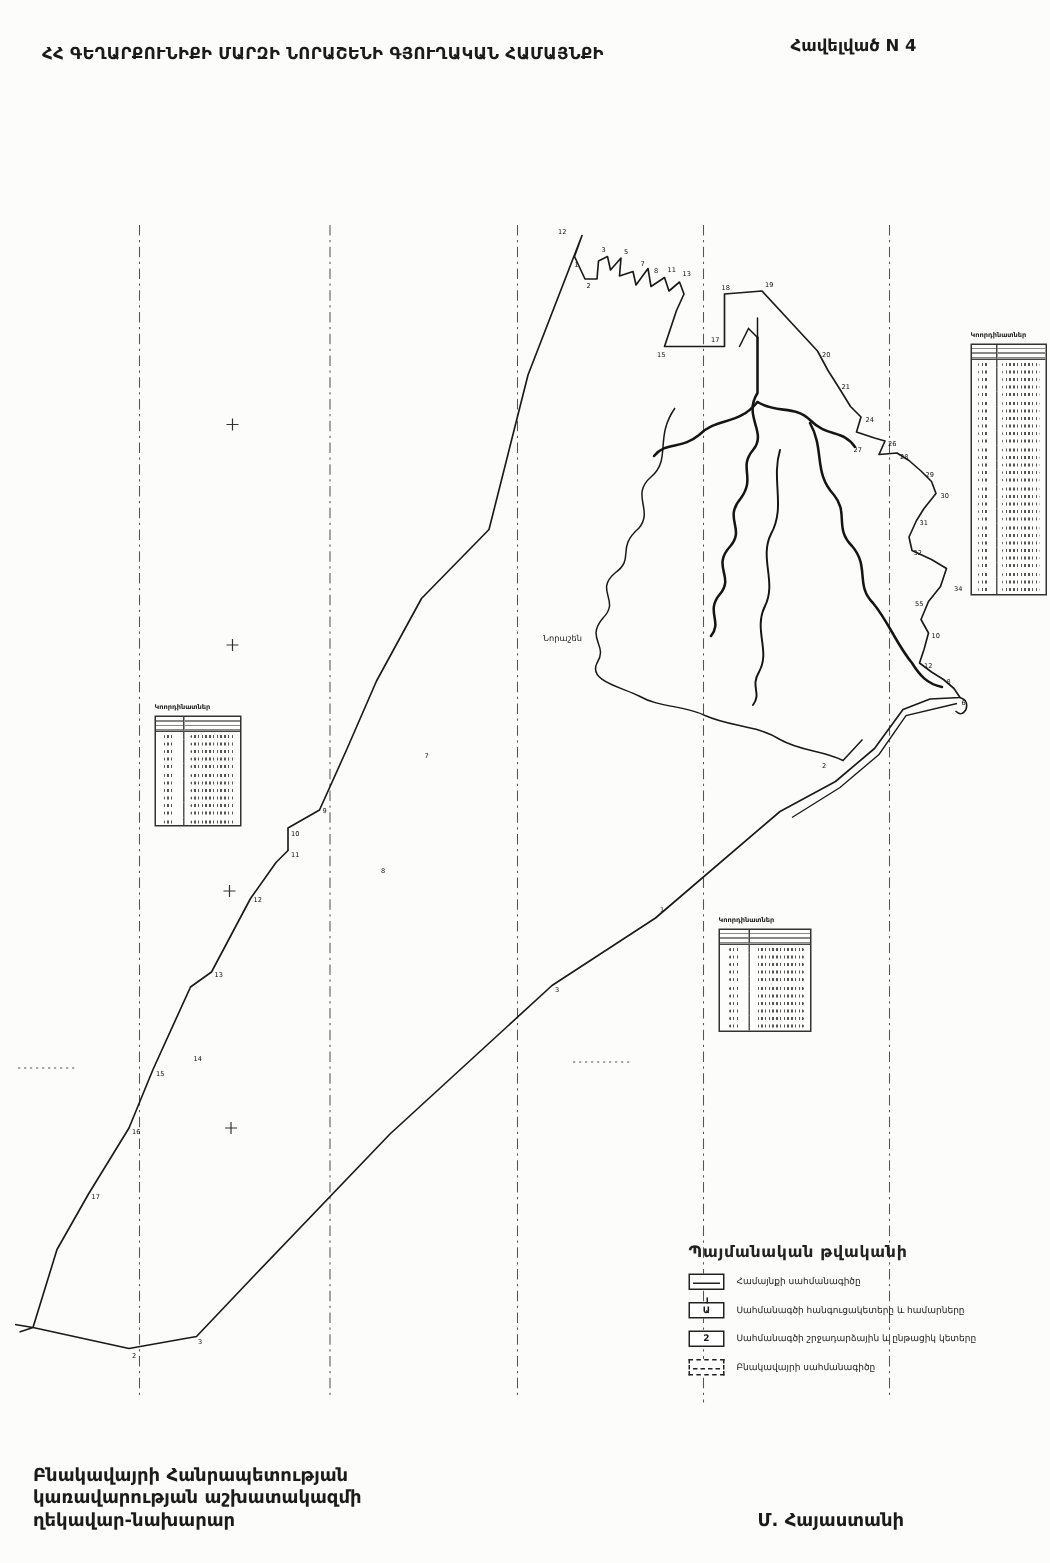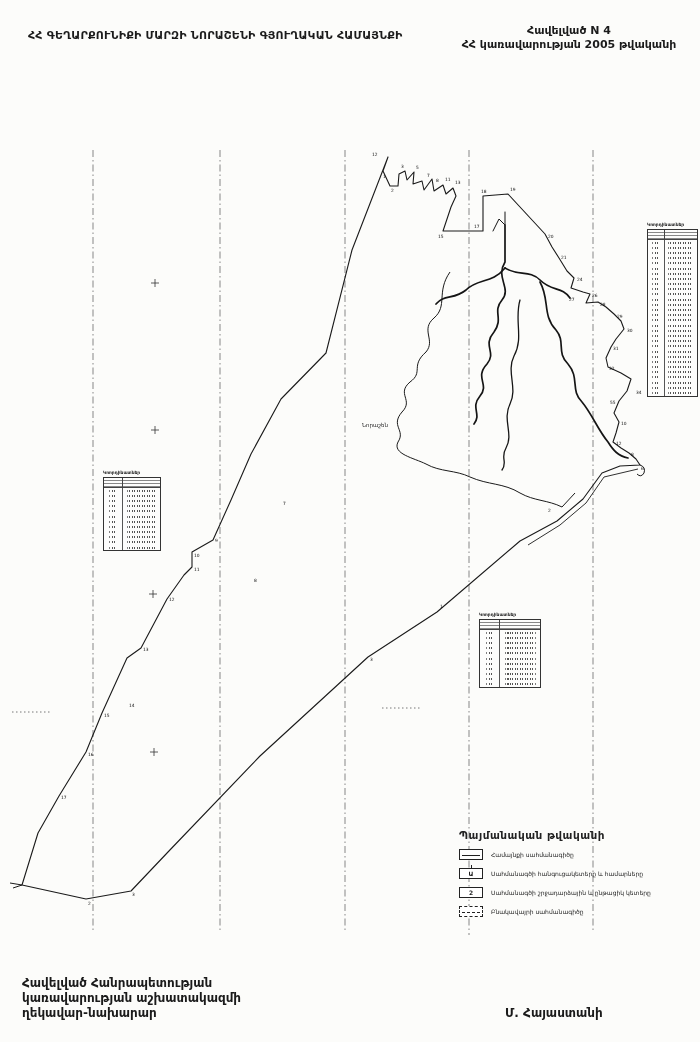--- a/index.html
+++ b/index.html
@@ -63,21 +63,20 @@
 </style>
 </head>
 <body>
 
 <div class="doc-title">
   <div>ՀՀ ԳԵՂԱՐՔՈՒՆԻՔԻ ՄԱՐԶԻ ՆՈՐԱՇԵՆԻ ԳՅՈՒՂԱԿԱՆ ՀԱՄԱՅՆՔԻ</div>
 </div>
 
 <div class="annex">
   <div>Հավելված N 4</div>
-  <div>ՀՀ կառավարության 2005 թվականի</div>
 </div>
 
 <svg class="map" width="700" height="1042" viewBox="0 0 700 1042">
 
   <g stroke="#555" stroke-width="0.7" stroke-dasharray="7 3 1.5 3">
     <line x1="93" y1="150" x2="93" y2="932"></line>
     <line x1="220" y1="150" x2="220" y2="932"></line>
     <line x1="345" y1="150" x2="345" y2="932"></line>
     <line x1="469" y1="150" x2="469" y2="935"></line>
     <line x1="593" y1="150" x2="593" y2="932"></line>
@@ -655,17 +654,17 @@
         <span class="leg-label">Սահմանագծի շրջադարձային և ընթացիկ կետերը</span>
       </div>
       <div class="leg-item">
         <span class="leg-sym dashed"></span>
         <span class="leg-label">Բնակավայրի սահմանագիծը</span>
       </div>
     </div>
 </div>
 
 <div class="footer-left">
-  <div>Հավելված Հանրապետության</div>
+  <div>Բնակավայրի Հանրապետության</div>
   <div>կառավարության աշխատակազմի</div>
   <div>ղեկավար-նախարար</div>
 </div>
 <div class="footer-right">Մ. Հայաստանի</div>
 
 </body></html>

